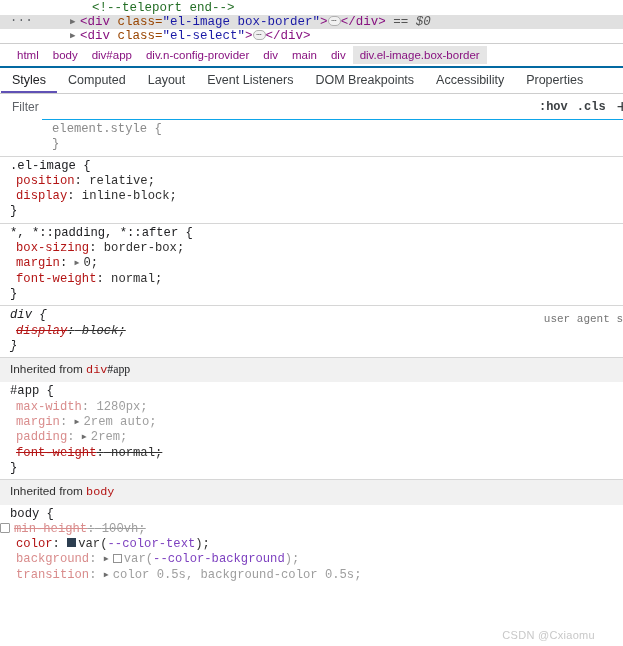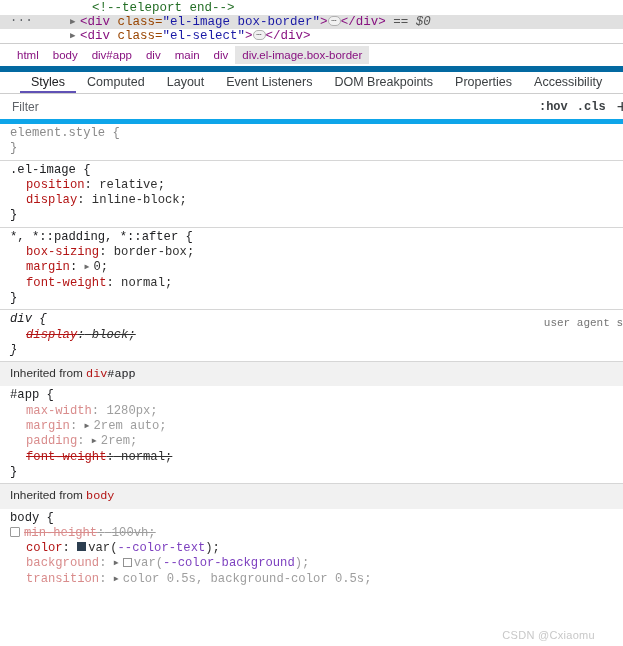--- a/index.html
+++ b/index.html
@@ -49,23 +49,23 @@
     border-top: 1px solid #cdcdcd;
     height: 23px; display: flex; align-items: center;
     font-size: 11.5px; color: #881280; background: #fff;
     padding-left: 10px; overflow: hidden;
   }
   .crumb { padding: 3px 7px; white-space: nowrap; }
   .crumb.active { background: #e5e5e5; color: #881280; }
 
   
   .tabbar {
-    border-top: 6px solid #0369a1;
+    border-top: 2px solid #0369a1;
     height: 27px; display: flex; align-items: stretch;
-    font-size: 12.5px; color: #3c4043; background: #fff; padding-left: 20px;
+    font-size: 12.5px; color: #3c4043; background: #fff; padding-left: 1px;
   }
   .tab {
     padding: 0 11px; display: flex; align-items: center; white-space: nowrap;
     border-bottom: 2px solid transparent;
   }
   .tab.active { color: #202124; border-bottom: 2px solid #6051b5; }
 
   
   .filterbar {
     border-top: 1px solid #cdcdcd;
@@ -85,23 +85,23 @@
   .plus-btn { font-size: 19px; font-weight: 300; color: #3c4043; line-height: 12px;
               position: relative; top: 1px; margin-left: 2px; margin-right: -5px; }
 
   
   .styles-pane {
     font-family: "Liberation Mono", monospace;
     font-size: 12.2px; line-height: 15.3px;
     color: #303030; background: #fff;
   }
   .rule { border-top: 1px solid #d6d6d6; padding: 2px 0 3px 0; position: relative; }
-  .rule:first-child { border-top: 5px solid #0ea5e9; }
+  .rule:first-child { border-top: 1px solid #0ea5e9; margin-left: 42px; }
   .rule-line { padding-left: 10px; white-space: nowrap; }
-  .decl { padding-left: 10px; white-space: nowrap; }
+  .decl { white-space: nowrap; }
   .decl .ind { display: inline-block; width: 16px; }
   .sel-grey { color: #8a8a8a; }
   .sel-dark { color: #202124; }
   .prop { color: #b31414; }
   .prop-dim { color: #d98c8c; }
   .val { color: #303030; }
   .val-dim { color: #9e9e9e; }
   .varname { color: #7c3fbf; }
   .strike { text-decoration: line-through; }
   .italic-rule { font-style: italic; }
@@ -123,21 +123,21 @@
     border-radius: 1px; background: #fff; vertical-align: middle;
     position: relative; top: -1px; margin-right: 4px; margin-left: 0px;
   }
   .inherit-hdr {
     border-top: 1px solid #d6d6d6;
     background: #f1f1f1; color: #303030;
     font-family: "Liberation Sans", sans-serif; font-size: 11.8px;
     padding: 4px 0 4px 10px; white-space: nowrap;
   }
   .inherit-hdr .mono-red { font-family: "Liberation Mono", monospace; color: #b31414; }
-  .inherit-hdr .mono-dark { font-family: Liberation Mono, monospace; color: #202124; }
+  .inherit-hdr .mono-dark { font-family: Liberation Serif, serif; color: #202124; }
 
   .watermark {
     position: absolute; right: 28px; bottom: 5px;
     font-family: "Liberation Sans", sans-serif; font-size: 11px;
     color: #c8c8c8; letter-spacing: 0.3px; pointer-events: none;
   }
 </style>
 </head>
 <body>
 
@@ -156,34 +156,35 @@
 
     <div class="dom-row">
       <span class="dom-indent" style="width:70px"></span><span class="twisty">▶</span><span class="tok-punct">&lt;</span><span class="tok-tag">div</span><span>&nbsp;</span><span class="tok-attr">class</span><span class="tok-eq">=</span><span class="tok-val">"el-select"</span><span class="tok-punct">&gt;</span><span class="ellipsis-badge">⋯</span><span class="tok-tag">&lt;/div&gt;</span>
     </div>
   </div>
 
   <div class="crumbs">
     <span class="crumb">html</span>
     <span class="crumb">body</span>
     <span class="crumb">div#app</span>
+    <span class="crumb">div.n-config-provider</span>
     <span class="crumb">div</span>
     <span class="crumb">main</span>
     <span class="crumb">div</span>
     <span class="crumb active">div.el-image.box-border</span>
   </div>
 
   <div class="tabbar">
     <div class="tab active">Styles</div>
     <div class="tab">Computed</div>
     <div class="tab">Layout</div>
     <div class="tab">Event Listeners</div>
     <div class="tab">DOM Breakpoints</div>
+    <div class="tab">Accessibility</div>
     <div class="tab">Properties</div>
-    <div class="tab">Accessibility</div>
   </div>
 
   <div class="filterbar">
     <input class="filter-input" type="text" placeholder="Filter" style="">
     <div class="filter-tools">
       <span>:hov</span>
       <span>.cls</span>
       <span class="plus-btn">+</span>
     </div>
   </div>

